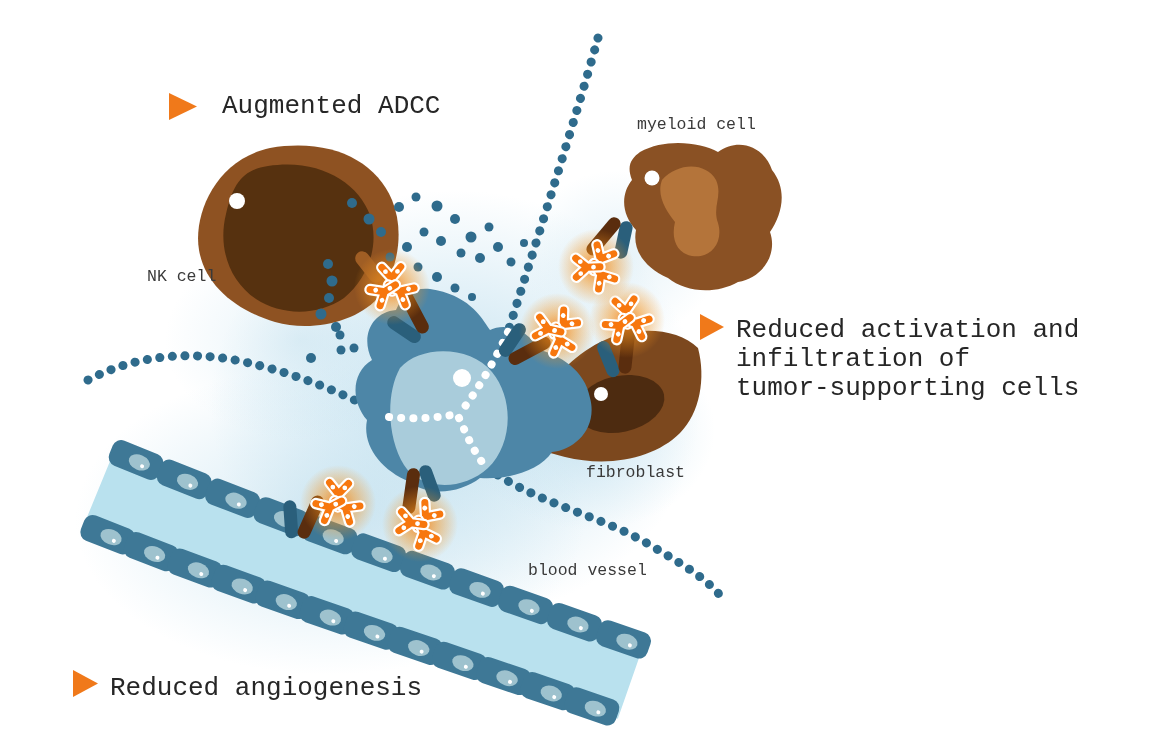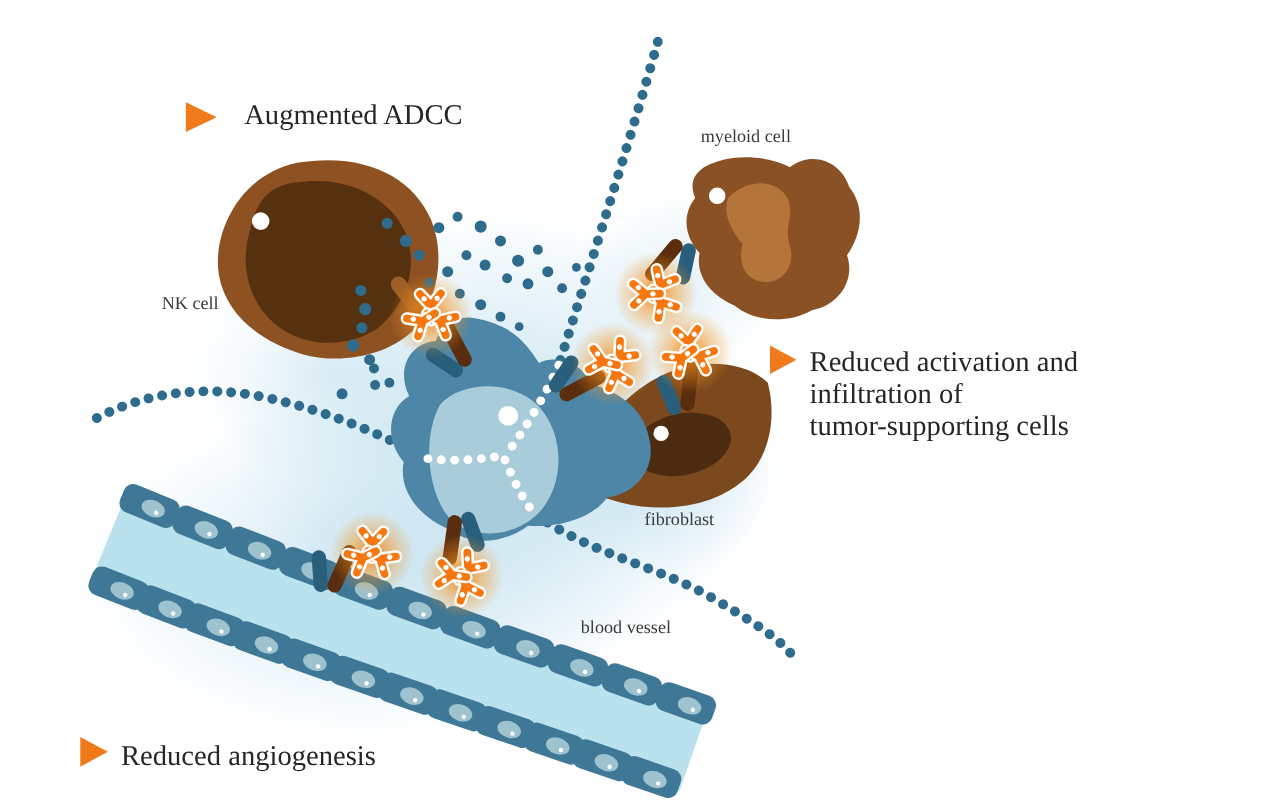--- a/index.html
+++ b/index.html
@@ -1,17 +1,17 @@
 <!DOCTYPE html>
 <html><head>
 <meta charset="utf-8">
 <style>
   html,body{margin:0;padding:0;background:#ffffff;}
   .canvas{position:relative;width:1164px;height:731px;background:#ffffff;overflow:hidden;
-          font-family:Liberation Serif, serif;}
+          font-family:Liberation Mono, monospace;}
   svg{display:block;}
   text{fill:#2e2e2e;}
   .heading{font-size:26px;fill:#262626;}
   .cell-label{font-size:16.5px;fill:#3a3a3a;}
   .bullet{fill:#F0791A;}
   .teal-dots{stroke:#2F6B8C;stroke-width:9;fill:none;stroke-linecap:round;stroke-dasharray:0.1 12.5;}
   .white-dots{stroke:#ffffff;stroke-width:8;fill:none;stroke-linecap:round;stroke-dasharray:0.1 12;}
   .tumor{fill:#4D86A7;}
   .tumor-inner{fill:#A9CCDB;}
   .nk-body{fill:#8E5222;}

